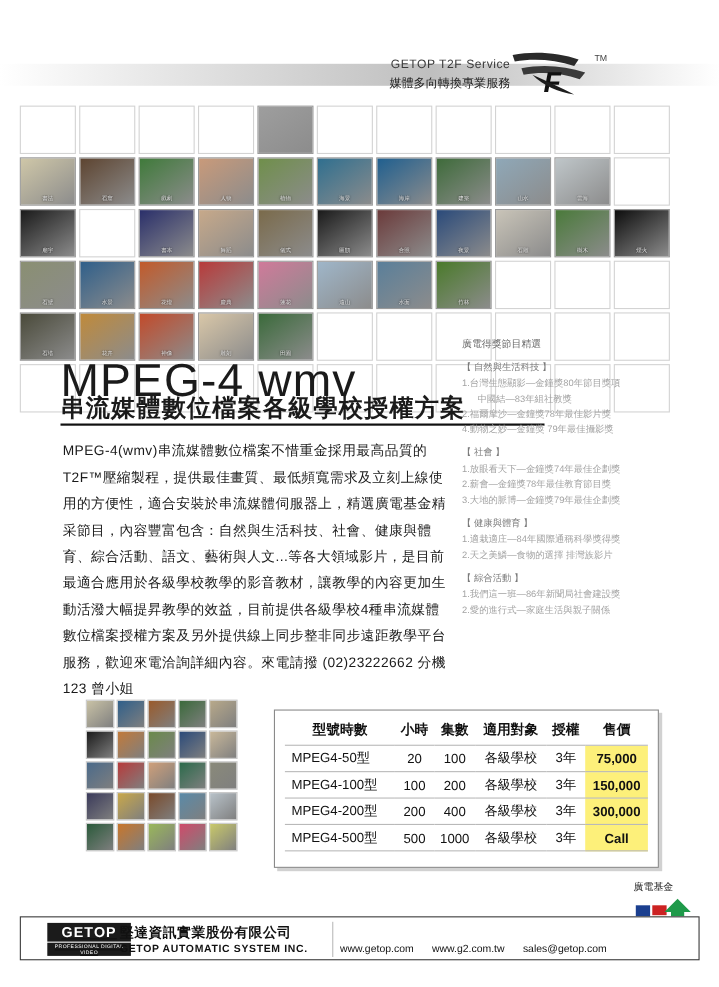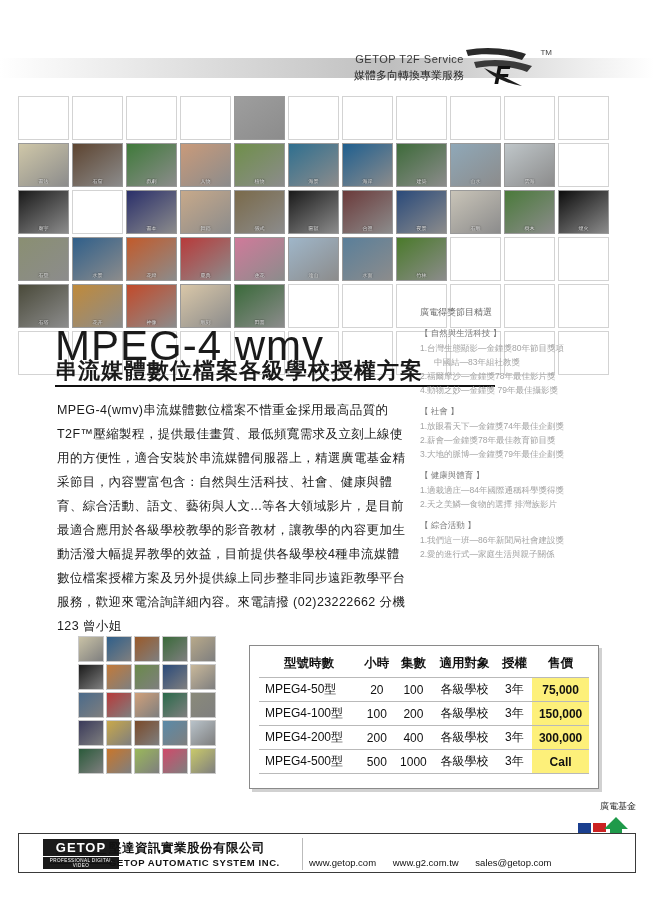--- a/index.html
+++ b/index.html
@@ -209,21 +209,21 @@
     font-weight: bold;
     color: #111;
     margin-left: 25px;
   }
   table.price tr.last td { border-bottom: 1px solid #b9b9b9; }
 
   
   .foundation {
     position: absolute;
     right: 18px; top: 800px;
-    text-align: right;
+    text-align: left;
   }
   .foundation .f-label {
     font-size: 9px;
     color: #222;
     margin-bottom: 2px;
   }
   .foundation .f-mark {
     width: 60px; height: 40px;
     position: relative;
     margin-left: auto;

